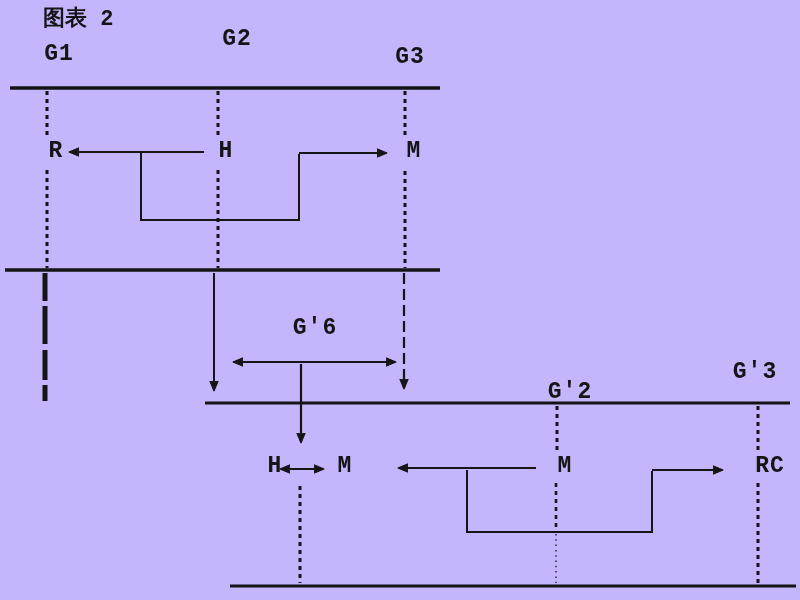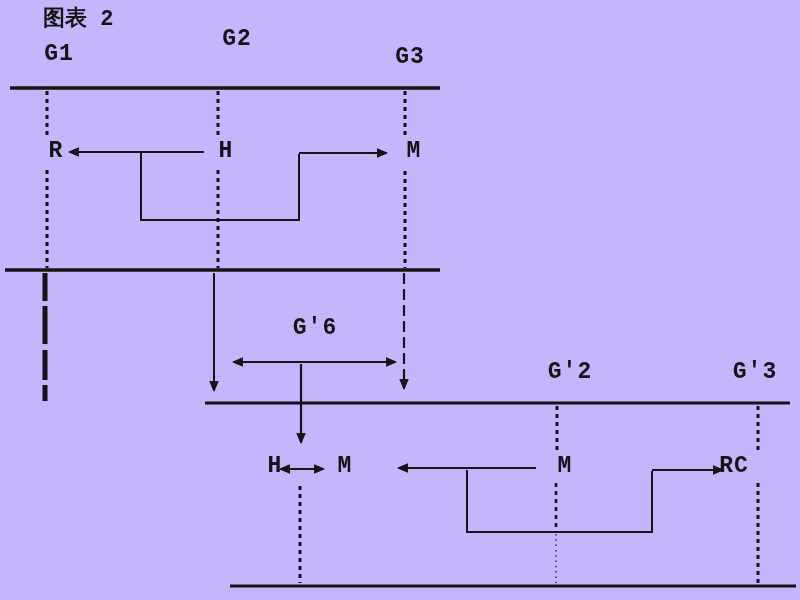--- a/index.html
+++ b/index.html
@@ -92,21 +92,21 @@
 
   <div class="lbl" style="left:51px; top:43px;">G1</div>
   <div class="lbl" style="left:229px; top:28px;">G2</div>
   <div class="lbl" style="left:402px; top:46px;">G3</div>
 
   <div class="lbl" style="left:48px; top:140px;">R</div>
   <div class="lbl" style="left:218px; top:140px;">H</div>
   <div class="lbl" style="left:406px; top:140px;">M</div>
 
   <div class="lbl" style="left:307px; top:317px;">G′6</div>
-  <div class="lbl" style="left:562px; top:361px;">G′2</div>
+  <div class="lbl" style="left:562px; top:381px;">G′2</div>
   <div class="lbl" style="left:747px; top:361px;">G′3</div>
 
   <div class="lbl" style="left:267px; top:455px;">H</div>
   <div class="lbl" style="left:337px; top:455px;">M</div>
   <div class="lbl" style="left:557px; top:455px;">M</div>
-  <div class="lbl" style="left:726px; top:455px;">RC</div>
+  <div class="lbl" style="left:762px; top:455px;">RC</div>
 
 </div>
 
 </body></html>

